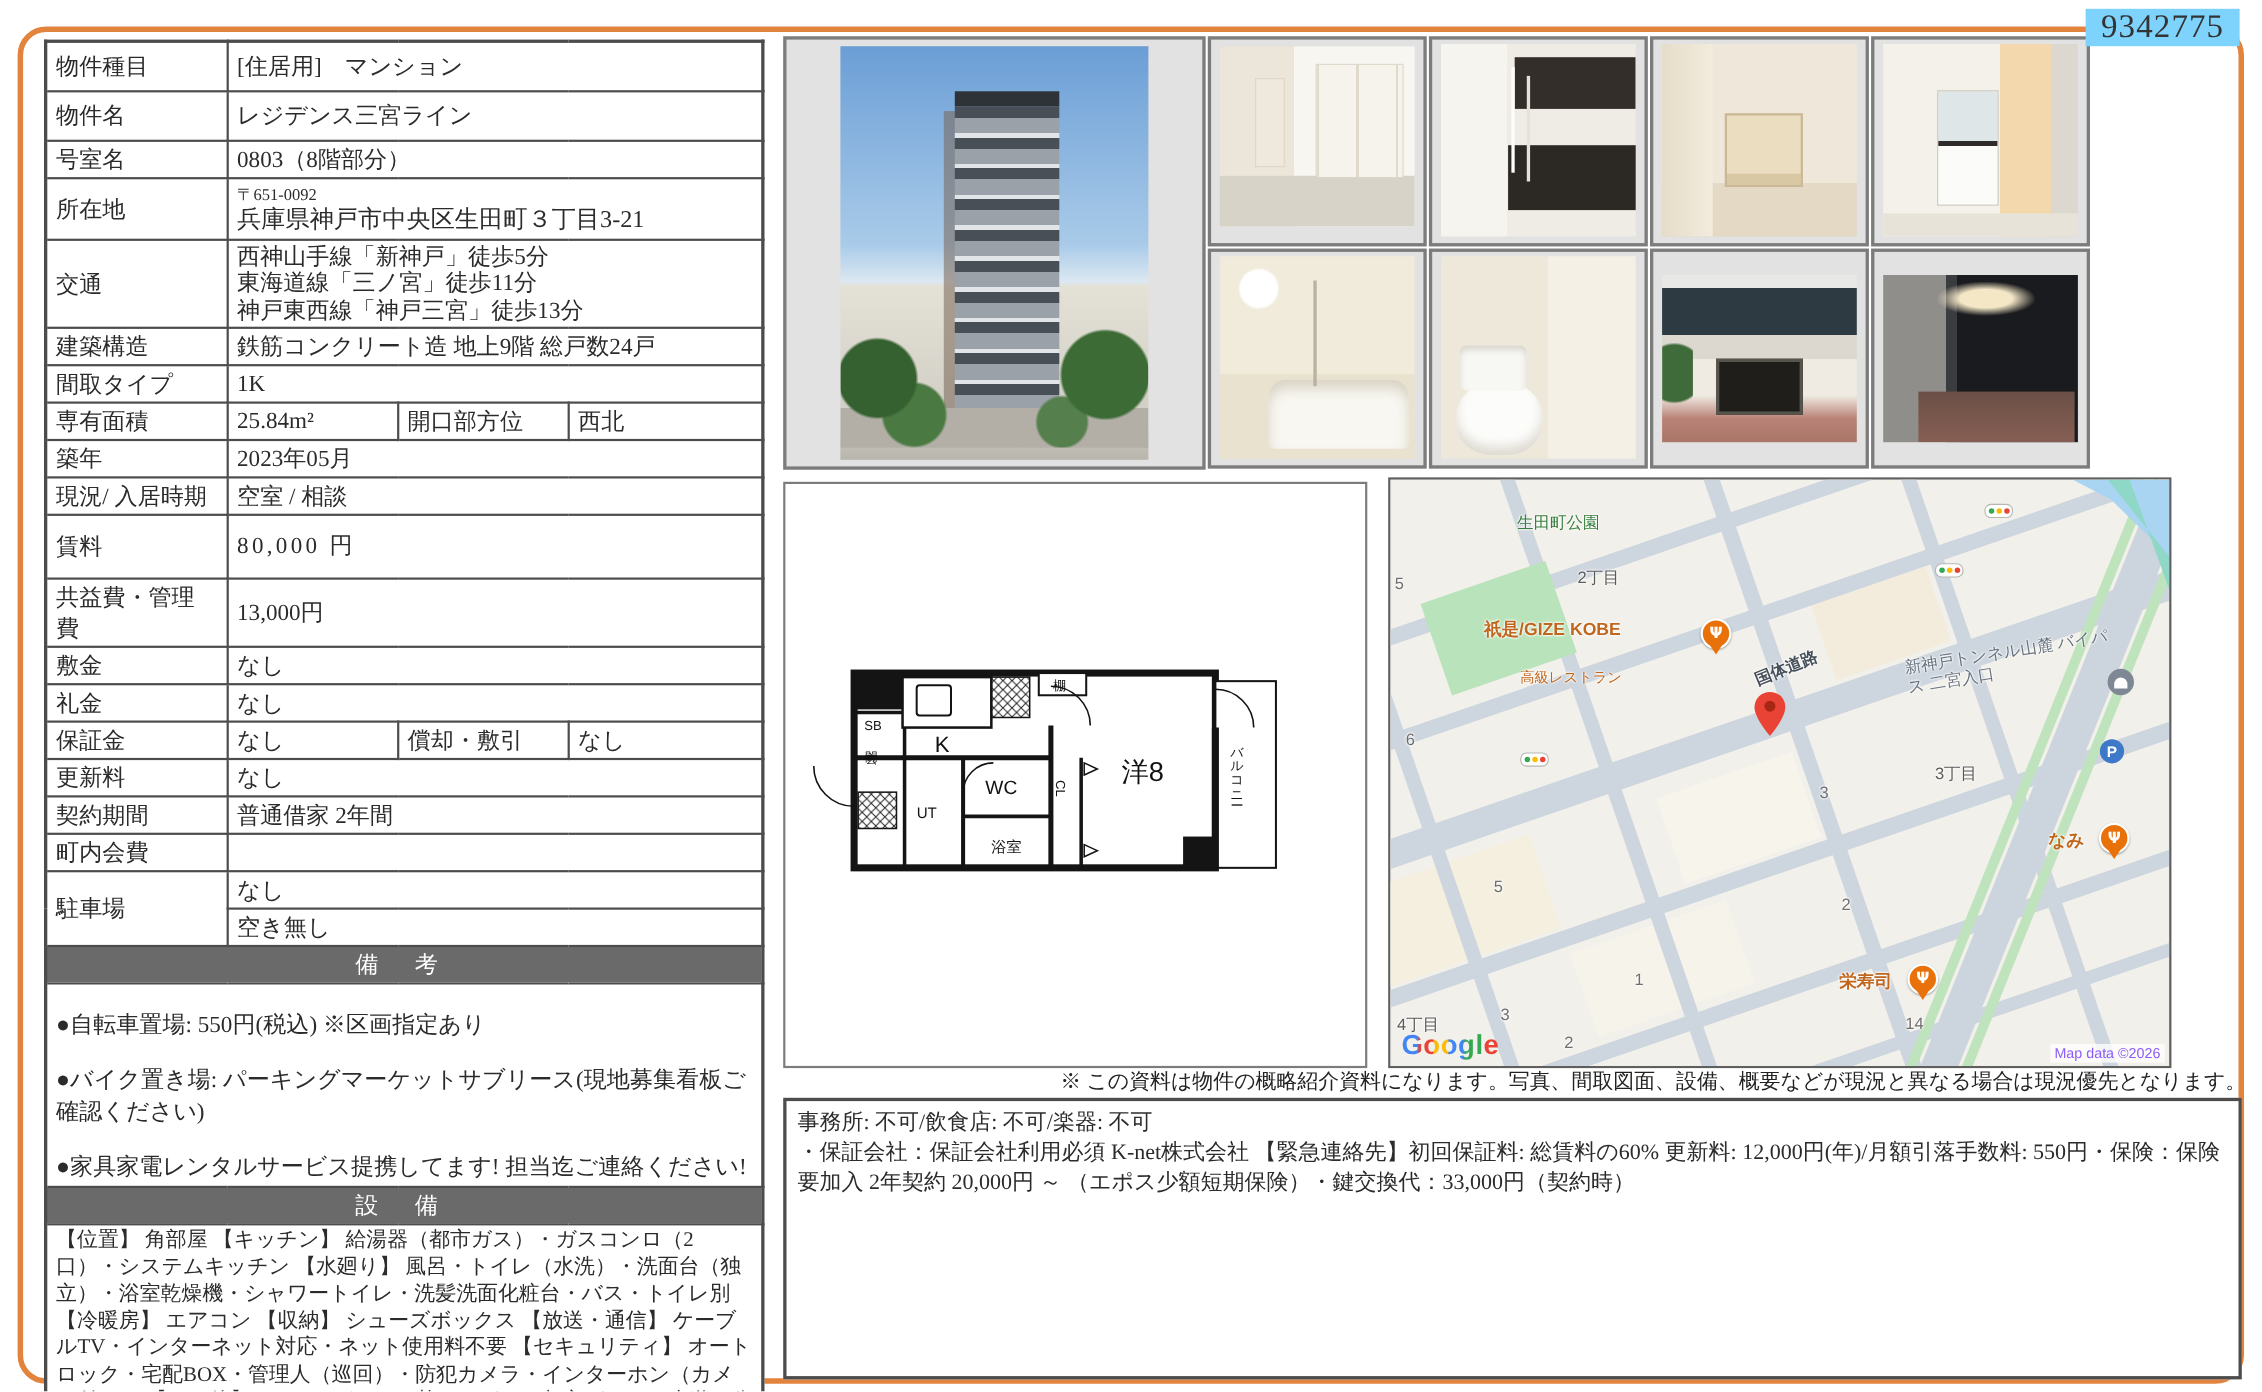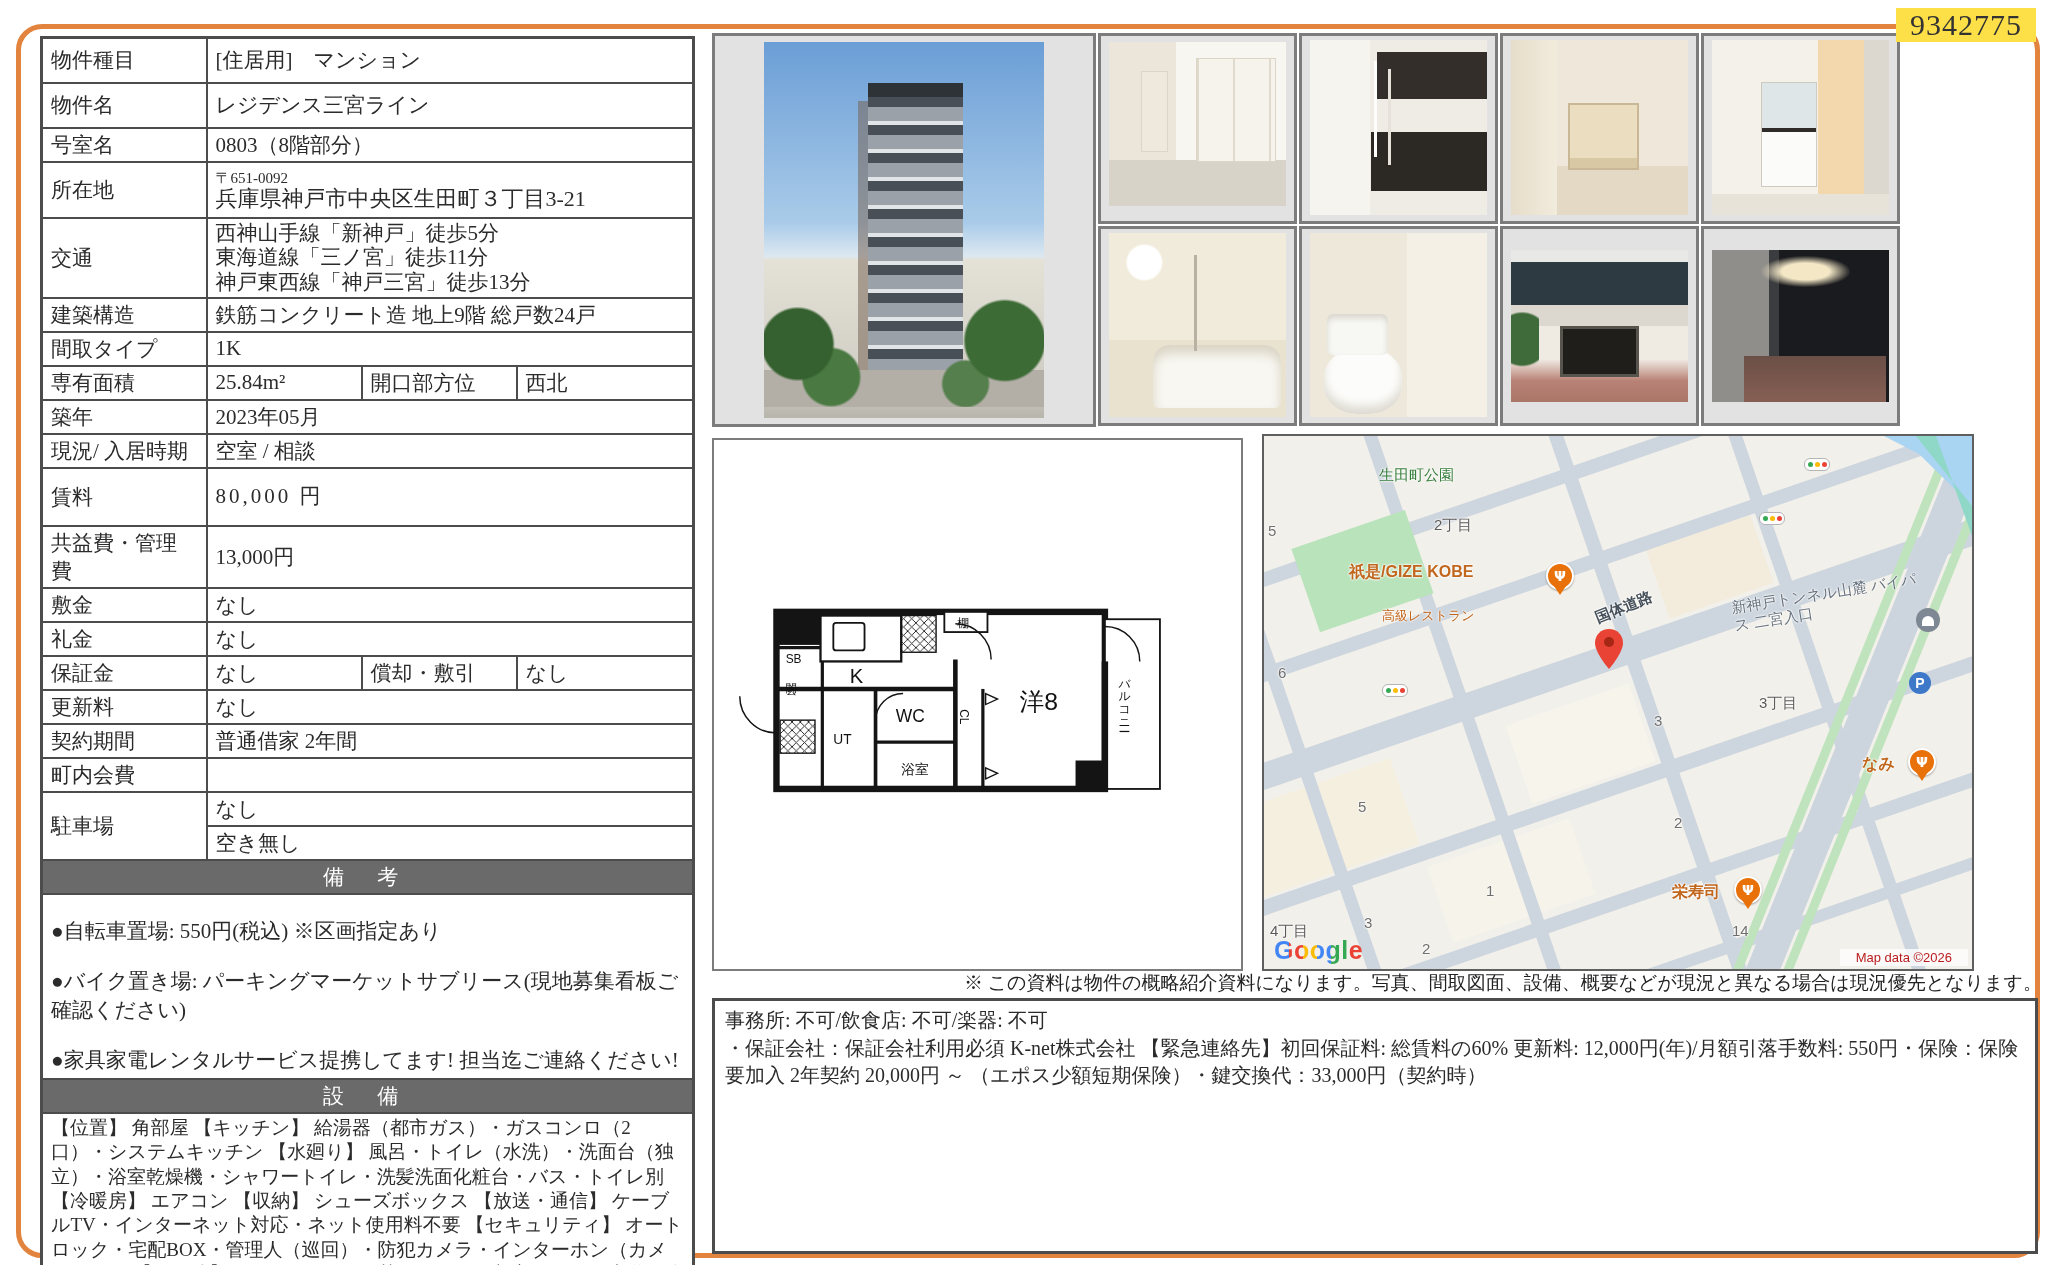--- a/index.html
+++ b/index.html
@@ -3,21 +3,21 @@
 <meta charset="utf-8">
 <style>
   html,body{margin:0;padding:0;background:#fff;}
   #canvas{position:relative;width:2056px;height:1265px;background:#fff;overflow:hidden;
           font-family:"Liberation Serif","DejaVu Serif",serif;color:#2b2b2b;}
 
   
   .page-border{position:absolute;left:16px;top:24px;width:2014px;height:1224px;
                border:5px solid #e2833e;border-radius:26px;pointer-events:none;}
   .doc-number{position:absolute;left:1896px;top:8px;width:140px;text-align:center;
-              font-size:30px;color:#333;background:#fde047;z-index:6;letter-spacing:1px;}
+              font-size:30px;color:#333;background:#7dd3fc;z-index:6;letter-spacing:1px;}
 
   
   table.prop{position:absolute;left:40px;top:36px;width:652px;border-collapse:collapse;
              table-layout:fixed;border:3px solid #4c4c4c;background:#fff;}
   table.prop td{border:2px solid #4c4c4c;padding:2px 8px;font-size:21px;vertical-align:middle;
                 overflow:hidden;}
   td.lbl{padding-left:10px;}
   td.big-lbl{font-size:24px;}
   .postal{display:block;font-size:15px;line-height:1.1;margin-top:2px;}
   .addr{display:block;font-size:22px;line-height:1.15;}
@@ -108,22 +108,22 @@
   .ml.orange{color:#c1661d;font-size:16px;font-weight:bold;}
   .ml.orange-sub{color:#c1661d;font-size:13px;font-weight:normal;margin-top:24px;}
   .ml.road{color:#46505a;font-weight:bold;transform:rotate(-22deg);}
   .ml.tunnel{color:#67727e;line-height:1.2;transform:rotate(-9deg);white-space:normal;width:190px;}
   .ml.num{color:#6f6f6f;}
   .ml.district{color:#5a5a5a;}
   .google-logo{position:absolute;font-size:25px;font-weight:bold;letter-spacing:.5px;
       font-family:"Liberation Sans","DejaVu Sans",sans-serif;
       background:linear-gradient(90deg,#4285F4 0 17%,#EA4335 17% 33%,#FBBC05 33% 48%,#4285F4 48% 64%,#34A853 64% 82%,#EA4335 82%);
       -webkit-background-clip:text;background-clip:text;color:transparent;}
-  .attribution{position:absolute;right:4px;bottom:3px;font-size:13px;color:#b91c1c;
-      background:rgba(255,255,255,.75);padding:1px 16px;}
+  .attribution{position:absolute;right:4px;bottom:3px;font-size:13px;color:#8b5cf6;
+      background:rgba(255,255,255,.75);padding:1px 4px;}
   .poi{position:absolute;width:24px;height:24px;border-radius:50%;background:#e8710a;
       border:2px solid #fff;box-shadow:0 1px 2px rgba(0,0,0,.35);z-index:3;}
   .poi::before{content:"\03A8";position:absolute;left:0;right:0;top:1px;text-align:center;
       color:#fff;font:bold 14px/22px "DejaVu Sans",sans-serif;}
   .poi::after{content:"";position:absolute;left:6px;top:22px;border:6px solid transparent;
       border-top:9px solid #e8710a;}
   .tl{position:absolute;width:24px;height:11px;background:#fff;border:1px solid #b5b5b5;
       border-radius:6px;z-index:2;}
   .tl::before{content:"";position:absolute;left:3px;top:2.5px;width:5px;height:5px;border-radius:50%;
       background:#34a853;box-shadow:7px 0 0 #fbbc05,14px 0 0 #ea4335;}

